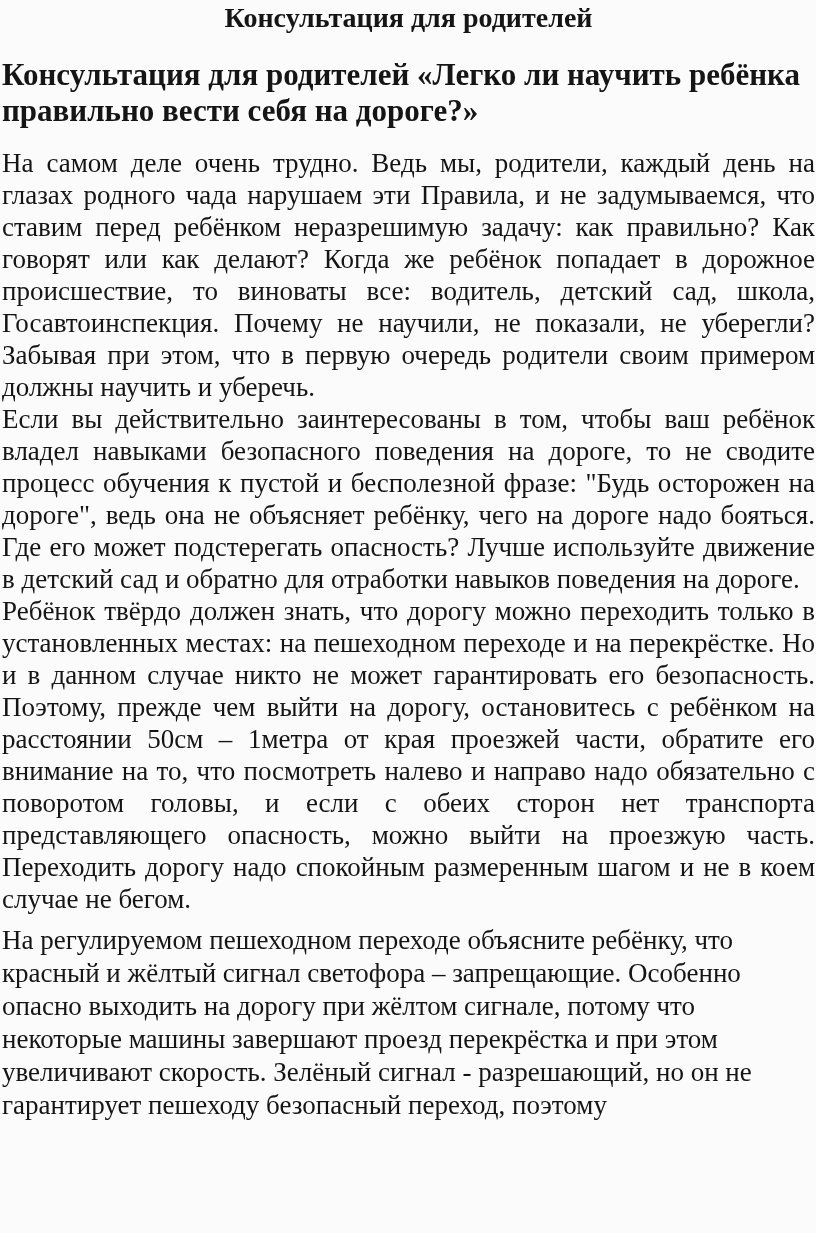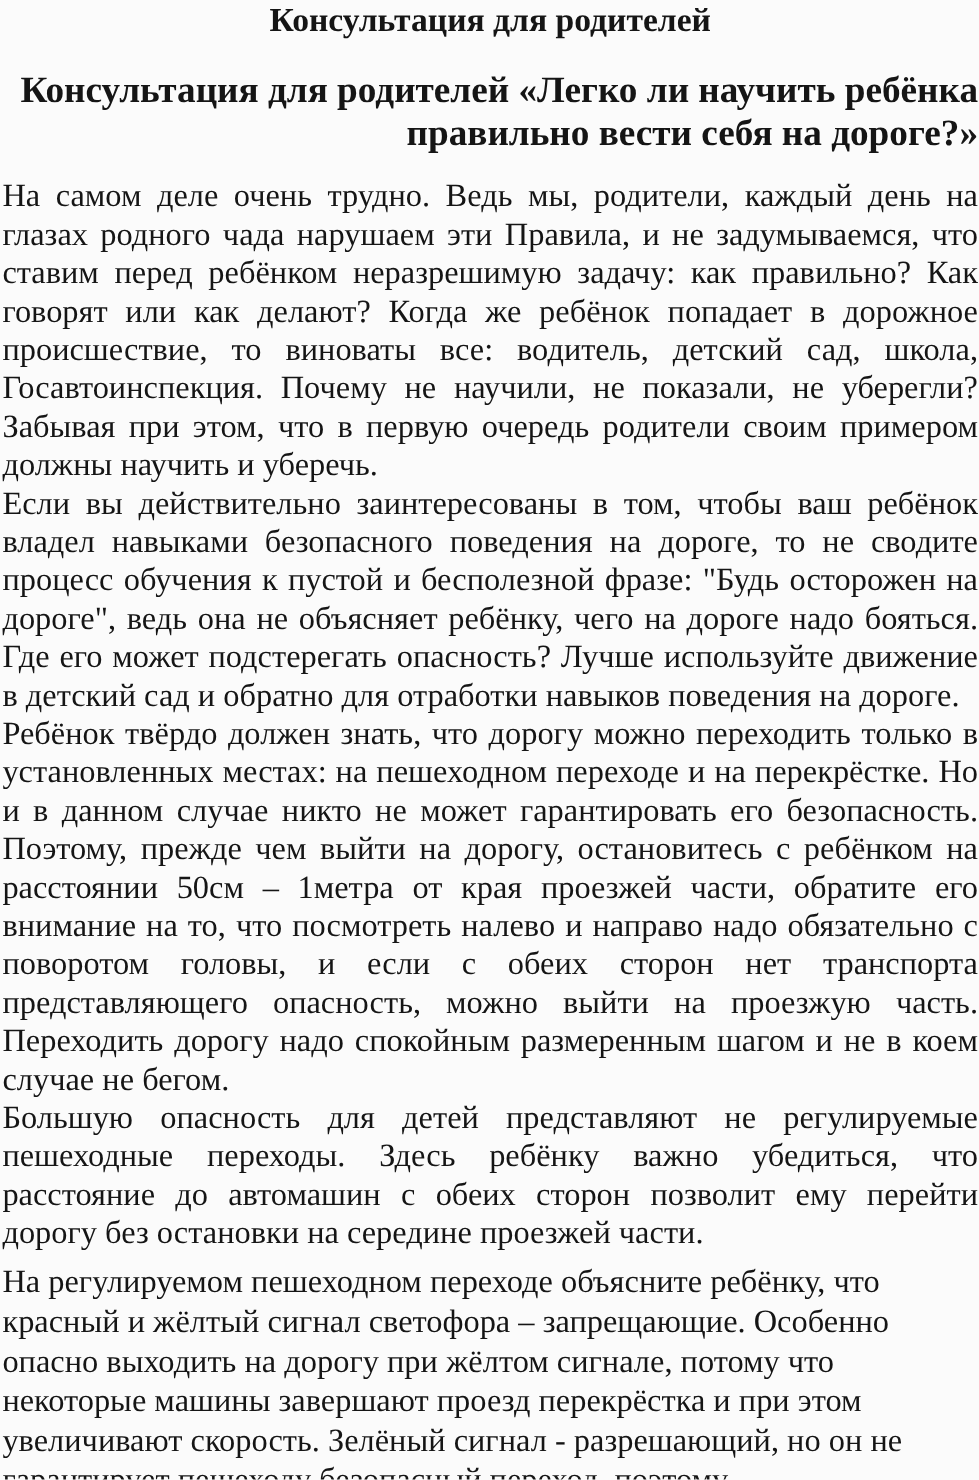--- a/index.html
+++ b/index.html
@@ -26,21 +26,21 @@
     font-size: 28px;
     line-height: 34px;
     font-weight: bold;
     text-align: center;
   }
   .doc-subtitle {
     margin: 22px 0 0 0;
     font-size: 31px;
     line-height: 36px;
     font-weight: bold;
-    text-align: right;
+    text-align: left;
   }
   .body-text {
     margin-top: 18px;
   }
   p.para {
     margin: 0;
     font-size: 27px;
     line-height: 32px;
     text-align: justify;
     text-justify: inter-word;
@@ -57,16 +57,15 @@
 
 <div class="page">
   <h1 class="doc-title">Консультация для родителей</h1>
 
   <h2 class="doc-subtitle">Консультация для родителей «Легко ли научить ребёнка правильно вести себя на дороге?»</h2>
 
   <div class="body-text">
     <p class="para">На самом деле очень трудно. Ведь мы, родители, каждый день на глазах родного чада нарушаем эти Правила, и не задумываемся, что ставим перед ребёнком неразрешимую задачу: как правильно? Как говорят или как делают? Когда же ребёнок попадает в дорожное происшествие, то виноваты все: водитель, детский сад, школа, Госавтоинспекция. Почему не научили, не показали, не уберегли? Забывая при этом, что в первую очередь родители своим примером должны научить и уберечь.</p>
     <p class="para">Если вы действительно заинтересованы в том, чтобы ваш ребёнок владел навыками безопасного поведения на дороге, то не сводите процесс обучения к пустой и бесполезной фразе: "Будь осторожен на дороге", ведь она не объясняет ребёнку, чего на дороге надо бояться. Где его может подстерегать опасность? Лучше используйте движение в детский сад и обратно для отработки навыков поведения на дороге.</p>
     <p class="para">Ребёнок твёрдо должен знать, что дорогу можно переходить только в установленных местах: на пешеходном переходе и на перекрёстке. Но и в данном случае никто не может гарантировать его безопасность. Поэтому, прежде чем выйти на дорогу, остановитесь с ребёнком на расстоянии 50см – 1метра от края проезжей части, обратите его внимание на то, что посмотреть налево и направо надо обязательно с поворотом головы, и если с обеих сторон нет транспорта представляющего опасность, можно выйти на проезжую часть. Переходить дорогу надо спокойным размеренным шагом и не в коем случае не бегом.</p>
-    <p class="para">Большую опасность для детей представляют не регулируемые пешеходные переходы. Здесь ребёнку важно убедиться, что расстояние до автомашин с обеих сторон позволит ему перейти дорогу без остановки на середине проезжей части.</p>
     <p class="para-last">На регулируемом пешеходном переходе объясните ребёнку, что красный и жёлтый сигнал светофора – запрещающие. Особенно опасно выходить на дорогу при жёлтом сигнале, потому что некоторые машины завершают проезд перекрёстка и при этом увеличивают скорость. Зелёный сигнал - разрешающий, но он не гарантирует пешеходу безопасный переход, поэтому</p>
   </div>
 </div>
 
 </body></html>

